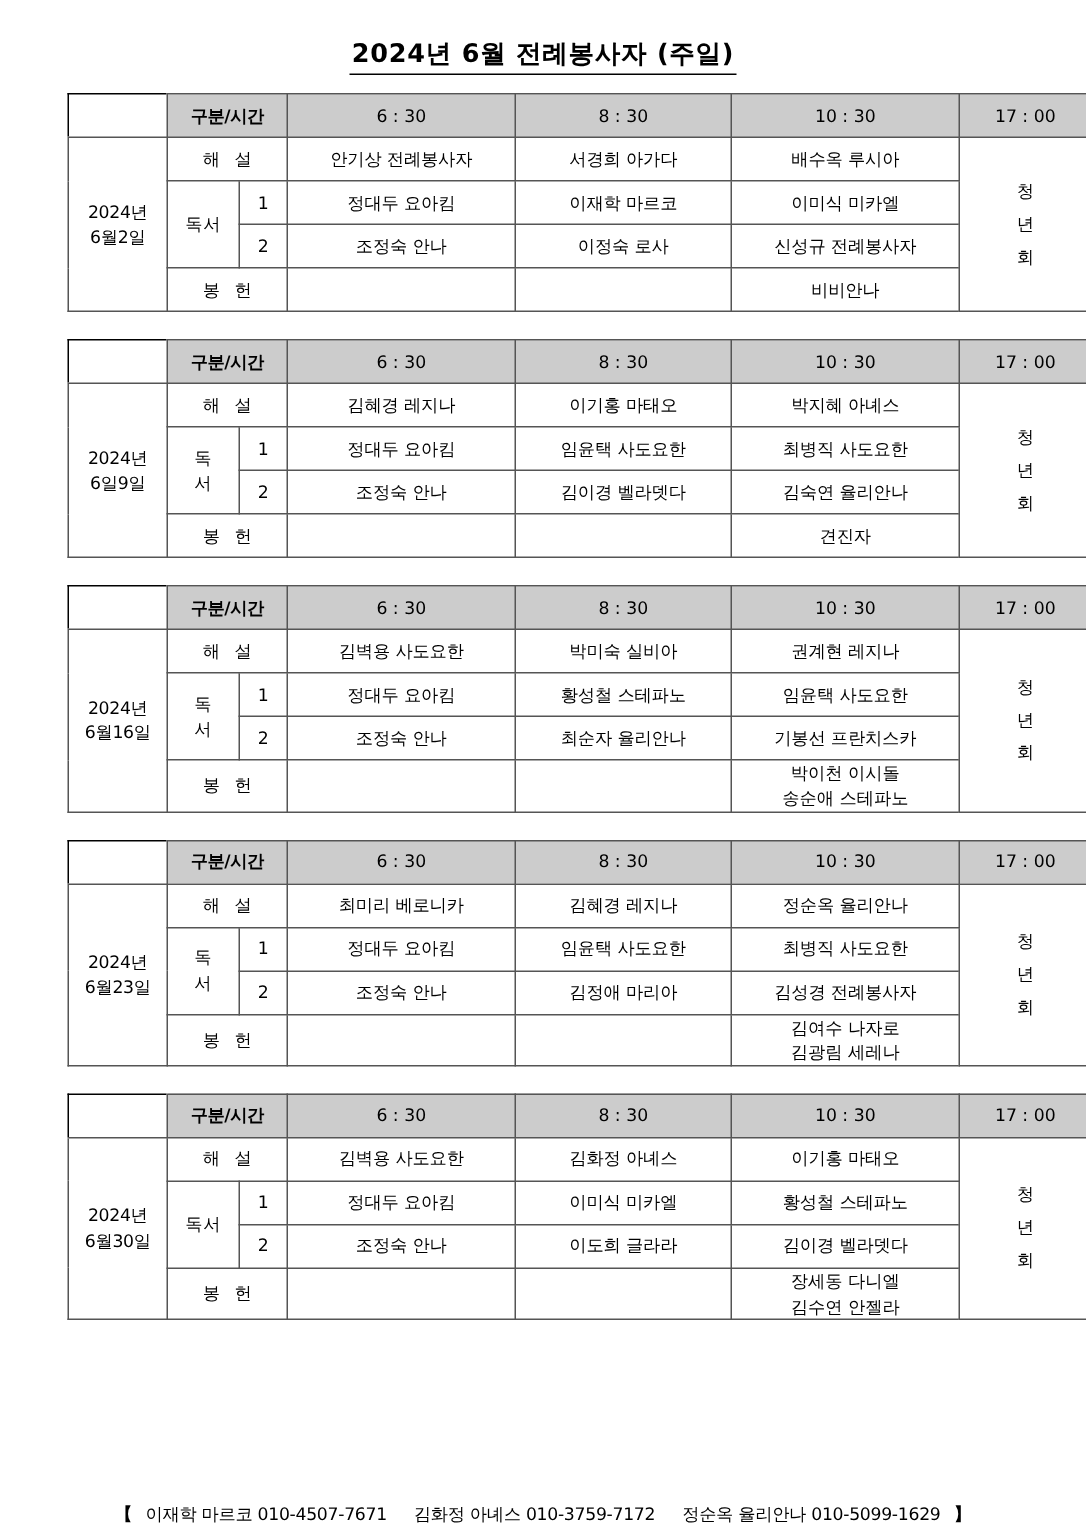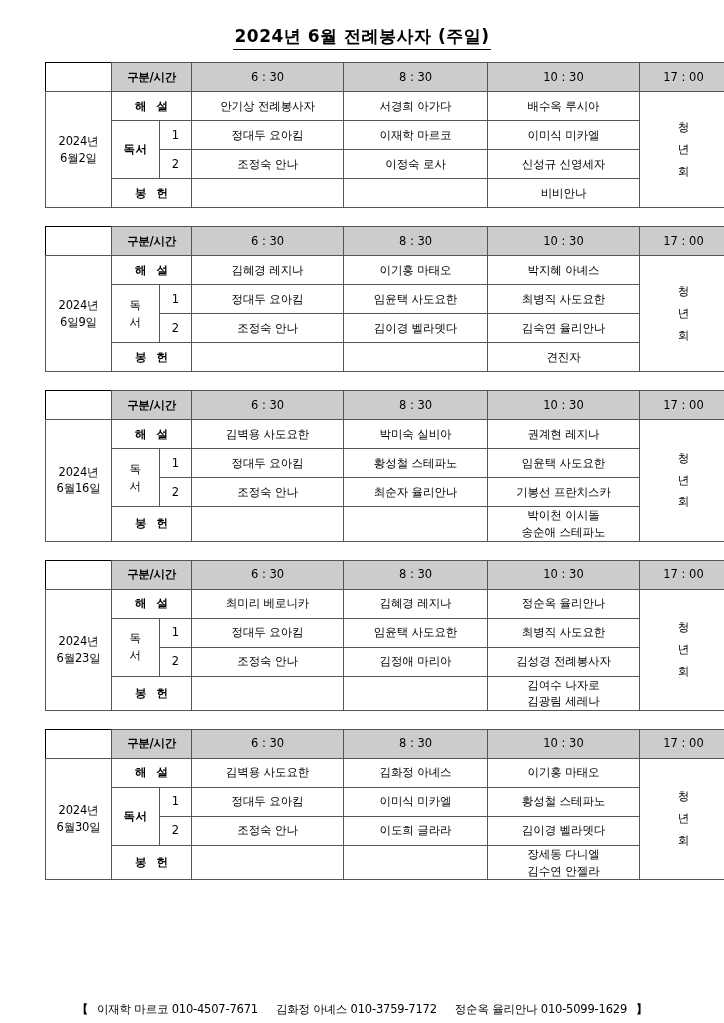--- a/index.html
+++ b/index.html
@@ -83,25 +83,23 @@
     letter-spacing: -0.3px;
   }
   td.date-cell {
     font-size: 11px;
     line-height: 1.55;
     letter-spacing: -0.2px;
   }
   td.role-cell {
     letter-spacing: 3px;
     text-indent: 3px;
-    font-weight: bold;
   }
   td.role-reading-h {
     letter-spacing: 0.5px;
-    font-weight: bold;
   }
   td.role-reading-v {
     letter-spacing: 0.5px;
   }
   .vstack {
     display: inline-block;
     line-height: 1.45;
   }
   .vstack span { display: block; }
   td.youth {
@@ -172,21 +170,21 @@
             <td class="role-reading-h" rowspan="2">독서</td>
             <td class="num-cell">1</td>
             <td class="name">정대두 요아킴</td>
             <td class="name">이재학 마르코</td>
             <td class="name">이미식 미카엘</td>
           </tr>
           <tr>
             <td class="num-cell">2</td>
             <td class="name">조정숙 안나</td>
             <td class="name">이정숙 로사</td>
-            <td class="name">신성규 신영세자</td>
+            <td class="name">신성규 전례봉사자</td>
           </tr>
           <tr>
             <td class="role-cell" colspan="2">봉 헌</td>
             <td class="name"></td>
             <td class="name"></td>
             <td class="name">비비안나</td>
           </tr>
         </tbody>
       </table>
       <table class="sched">

